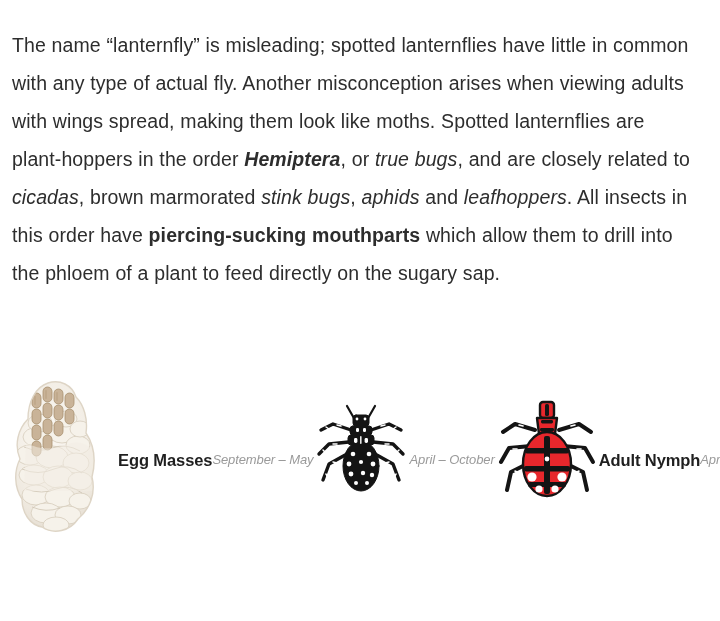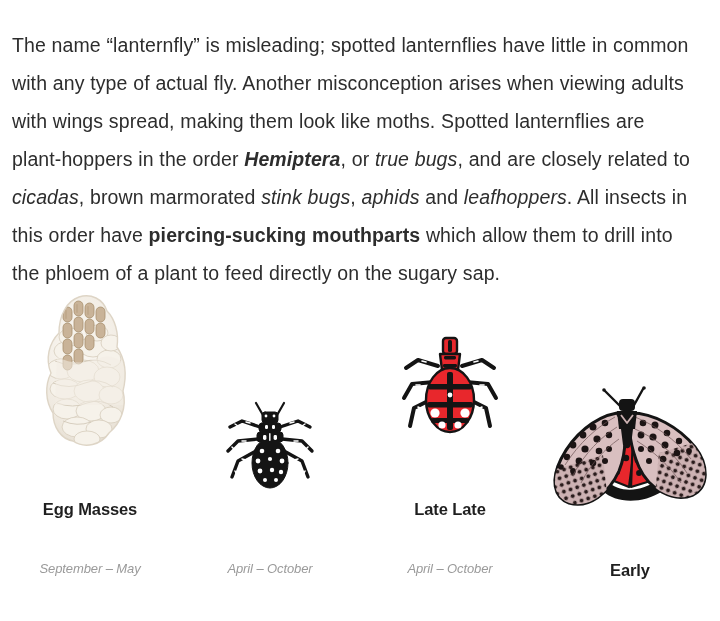--- a/index.html
+++ b/index.html
@@ -39,25 +39,24 @@
     left: 0;
     top: 340px;
     width: 720px;
     height: 240px;
     display: flex;
     align-items: flex-end;
   }
   .stage {
     flex: 1 1 25%;
     display: flex;
-    flex-direction: column;
+    flex-direction: row;
     align-items: center;
     justify-content: flex-end;
     height: 100%;
-    gap: 39px;
   }
   .stage-art {
     flex: 1 1 auto;
     width: 100%;
     display: flex;
     align-items: flex-end;
     justify-content: center;
     padding-bottom: 6px;
   }
   .stage-name {
@@ -282,21 +281,21 @@
         <g stroke="#ffffff" stroke-width="1.6" stroke-linecap="round">
           <path d="M24 29 l4 1"></path>
           <path d="M18 53 l4 0"></path>
           <path d="M20 75 l4 2"></path>
           <path d="M80 29 l-4 1"></path>
           <path d="M86 53 l-4 0"></path>
           <path d="M84 75 l-4 2"></path>
         </g>
       </svg>
     </div>
-    <div class="stage-name">Late Late</div>
+    <div class="stage-name">Adult Nymph</div>
     <div class="stage-season">April – October</div>
   </div>
 
   <div class="stage">
     <div class="stage-art">
       <svg width="166" height="132" viewBox="0 0 166 132" aria-hidden="true">
         <defs>
 
           <pattern id="netL" width="7" height="7" patternUnits="userSpaceOnUse" patternTransform="rotate(-18)">
             <rect width="7" height="7" fill="#cdb2b3"></rect>

